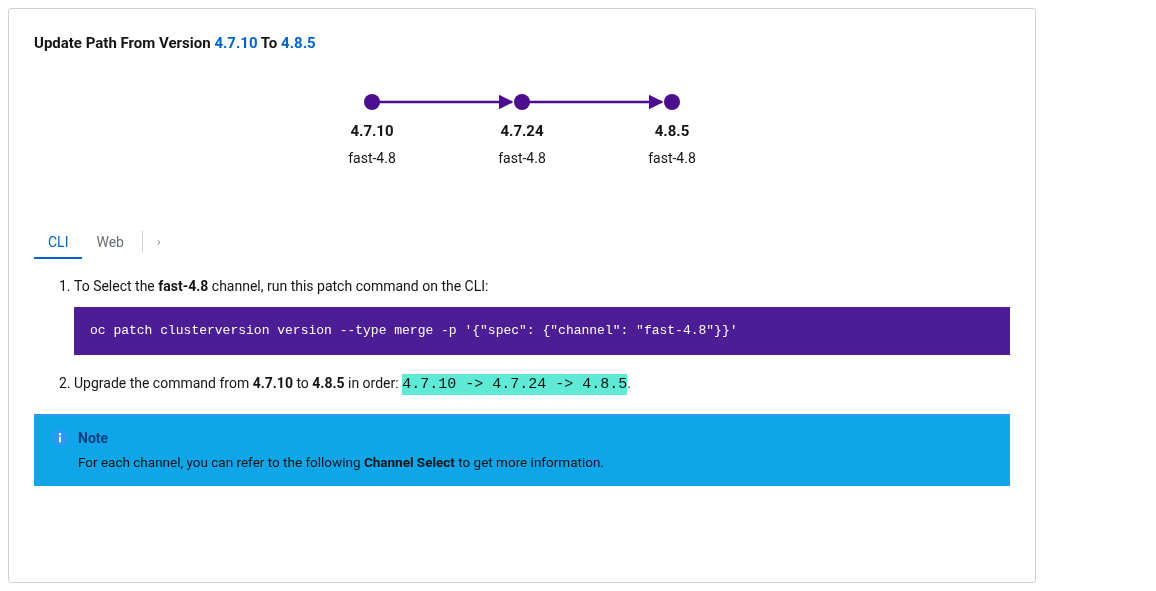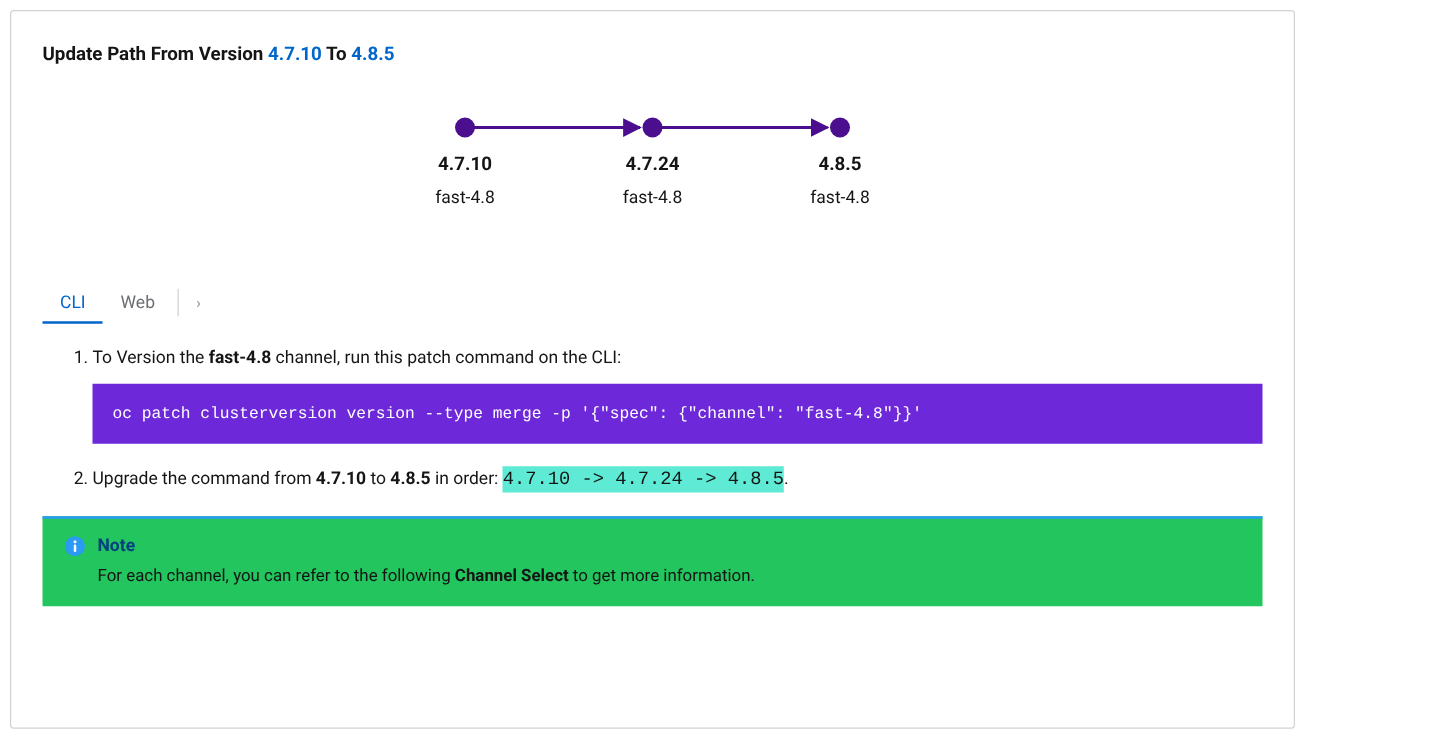--- a/index.html
+++ b/index.html
@@ -111,38 +111,38 @@
     margin: 0 0 0 20px;
     padding: 0 0 0 20px;
   }
   ol.steps li {
     margin-bottom: 18px;
     line-height: 1.5;
   }
   .strong { font-weight: 700; }
   pre.code {
     margin: 10px 0 0 0;
-    background: #6d28d9;
+    background: #4c1d95;
     color: #fff;
     padding: 14px 16px;
     font-family: "SFMono-Regular", Consolas, "Liberation Mono", Menlo, monospace;
     font-size: 13px;
     border-radius: 0;
     overflow-x: auto;
   }
   code.inline {
     background: #5eead4;
     font-family: "SFMono-Regular", Consolas, "Liberation Mono", Menlo, monospace;
     font-size: 15px;
     padding: 2px 0px;
   }
   .note {
     margin: 18px 25px 0 25px;
     border-top: 2px solid #2b9af3;
-    background: #22c55e;
+    background: #0ea5e9;
     padding: 14px 18px 16px 18px;
   }
   .note-header {
     display: flex;
     align-items: center;
     gap: 10px;
   }
   .note-title {
     color: #004080;
     font-weight: 700;
@@ -206,21 +206,21 @@
 
       <div class="tabs">
         <div class="tab active">CLI</div>
         <div class="tab">Web</div>
         <div class="tab-sep"></div>
         <div class="tab-more">›</div>
       </div>
 
       <ol class="steps">
         <li>
-          <span>To Version the </span><span class="strong">fast-4.8</span><span> channel, run this patch command on the CLI:</span>
+          <span>To Select the </span><span class="strong">fast-4.8</span><span> channel, run this patch command on the CLI:</span>
           <pre class="code">oc patch clusterversion version --type merge -p '{"spec": {"channel": "fast-4.8"}}'</pre>
         </li>
         <li>
           <span>Upgrade the command from </span><span class="strong">4.7.10</span><span> to </span><span class="strong">4.8.5</span><span> in order: </span><code class="inline">4.7.10 -&gt; 4.7.24 -&gt; 4.8.5</code><span>.</span>
         </li>
       </ol>
     </div>
 
     <div class="note">
       <div class="note-header">

